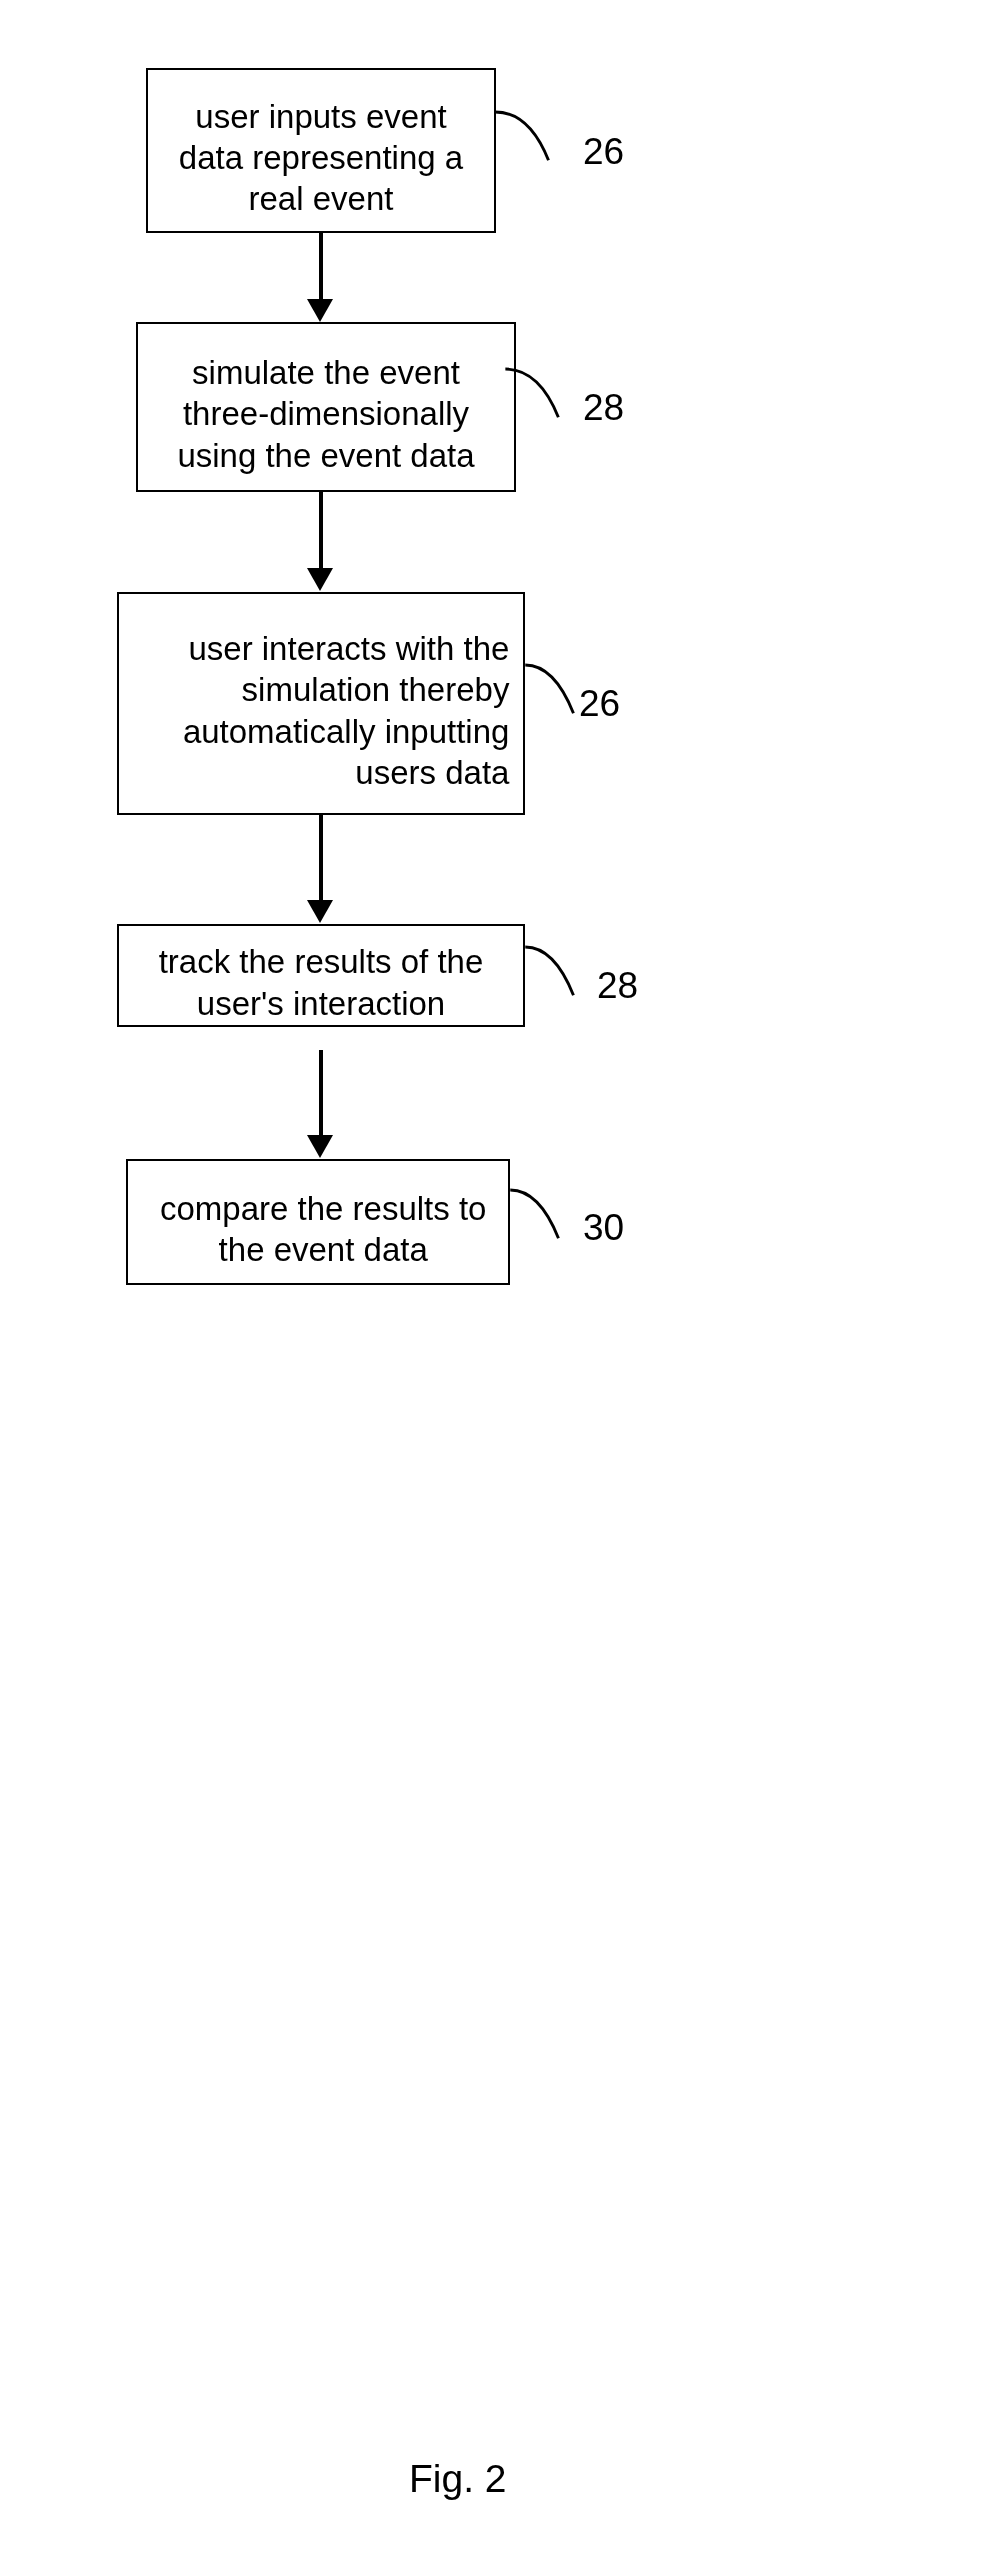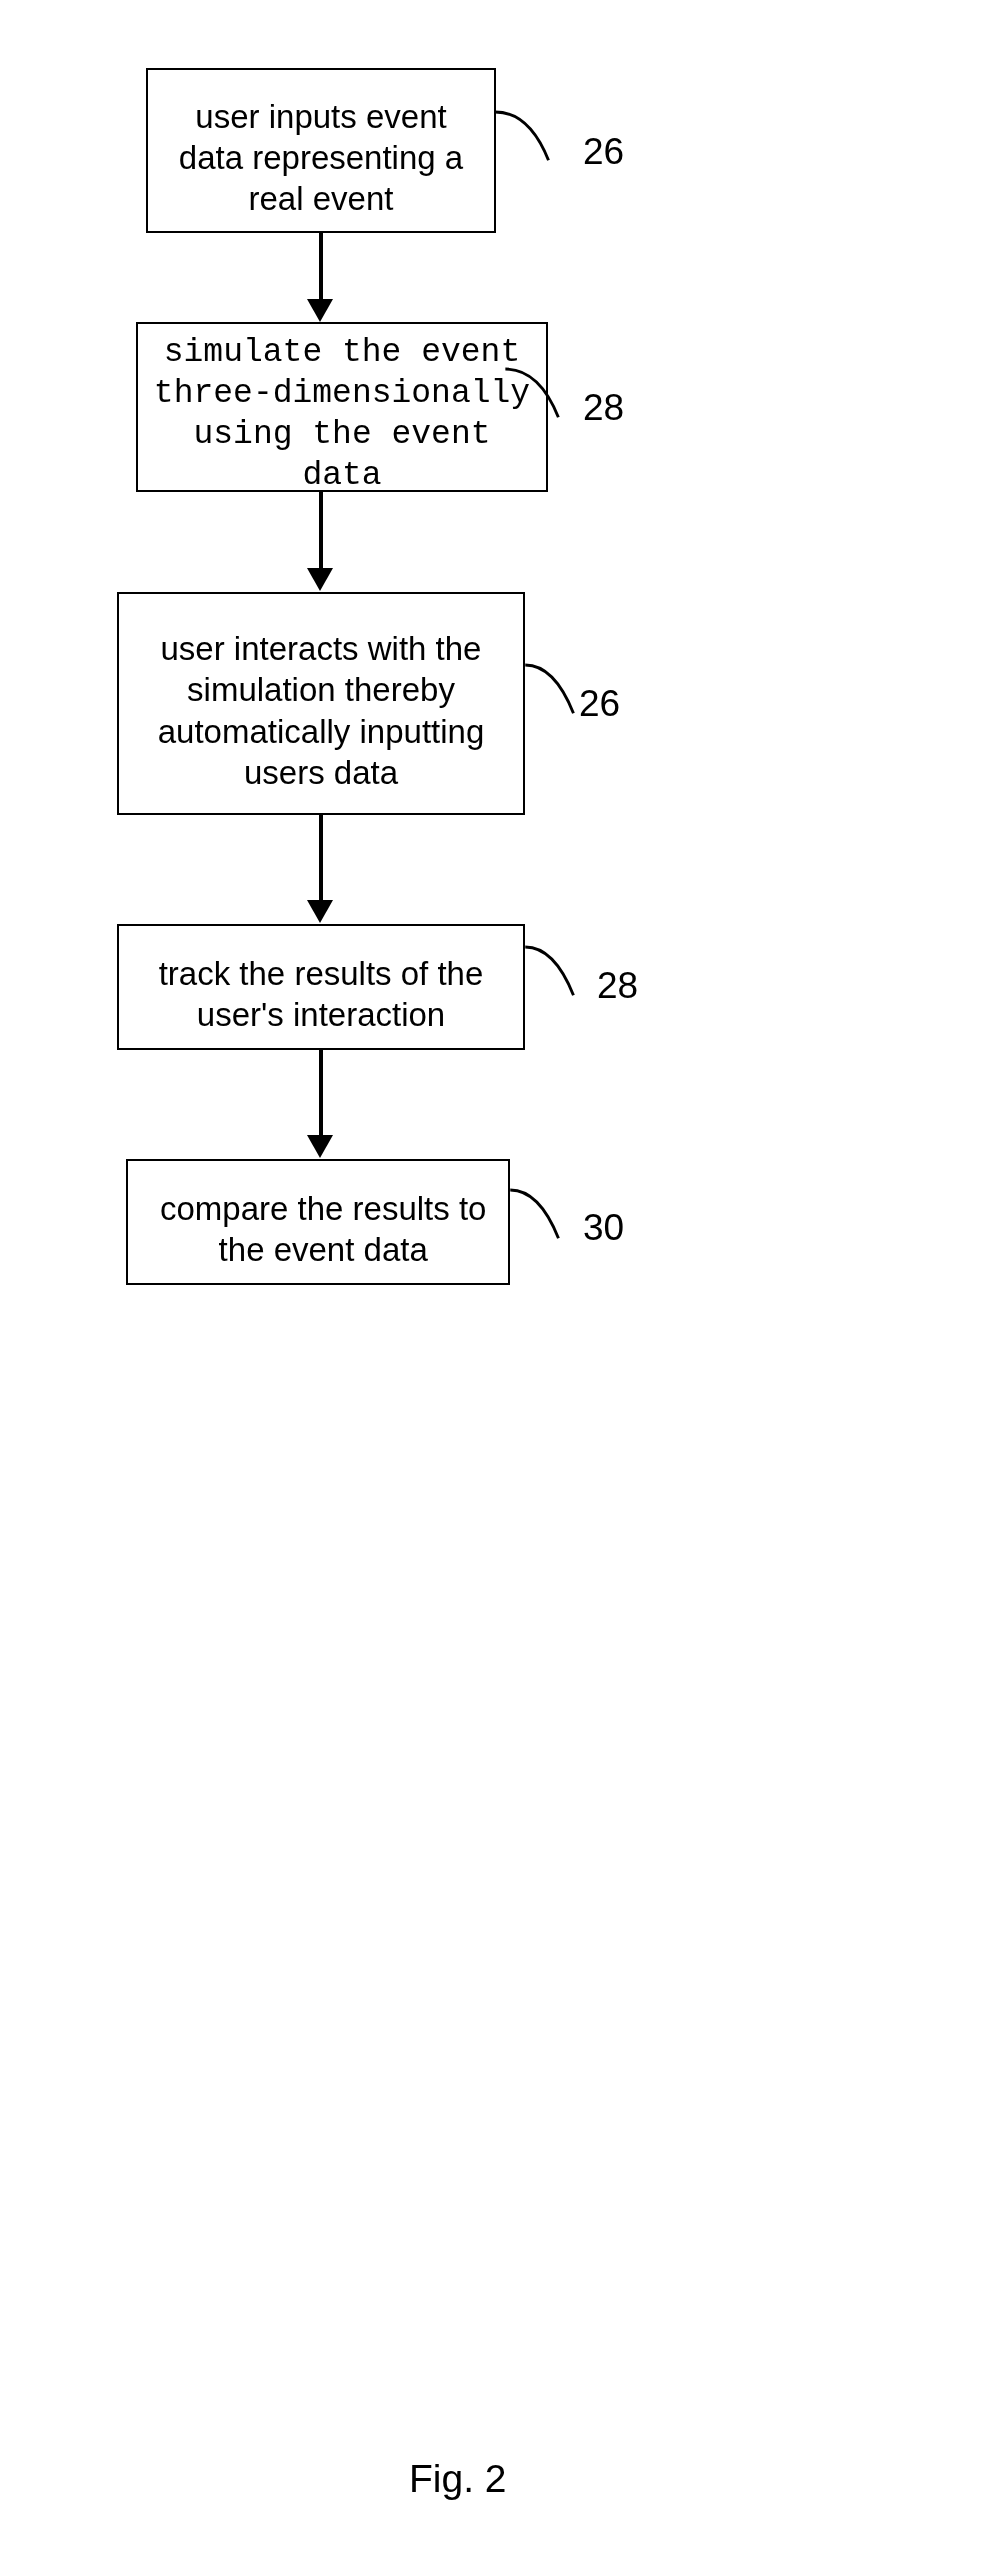--- a/index.html
+++ b/index.html
@@ -69,43 +69,43 @@
     <span class="step-text">user inputs event data representing a real event</span>
   </div>
   <svg class="connector-svg" style="left:495px; top:112px; width:78px; height:58px;" viewBox="0 0 80 60" width="78" height="58">
     <path d="M0 0 Q 35 0 55 50"></path>
   </svg>
   <div class="step-label" style="left:583px; top:131px;">26</div>
 
   <div class="arrow-shaft" style="left:319px; top:233px; width:3.9px; height:68px;"></div>
   <div class="arrow-head" style="left:307px; top:299px;"></div>
 
-  <div class="step-box" style="left:136px; top:322px; width:412px; height:170px;font-family:Liberation Mono, monospace;">
+  <div class="step-box" style="left:136px; top:322px; width:380px; height:170px;">
     <span class="step-text">simulate the event three-dimensionally using the event data</span>
   </div>
   <svg class="connector-svg" style="left:505px; top:369px; width:73px; height:53px;" viewBox="0 0 75 55" width="73" height="53">
     <path d="M0 0 Q 35 0 55 50"></path>
   </svg>
   <div class="step-label" style="left:583px; top:387px;">28</div>
 
   <div class="arrow-shaft" style="left:319px; top:492px; width:3.9px; height:78px;"></div>
   <div class="arrow-head" style="left:307px; top:568px;"></div>
 
-  <div class="step-box" style="left:117px; top:592px; width:408px; height:223px;">
+  <div class="step-box" style="left:117px; top:592px; width:408px; height:223px;text-align:right;">
     <span class="step-text">user interacts with the simulation thereby automatically inputting users data</span>
   </div>
   <svg class="connector-svg" style="left:525px; top:665px; width:68px; height:53px;" viewBox="0 0 70 55" width="68" height="53">
     <path d="M0 0 Q 30 0 50 50"></path>
   </svg>
   <div class="step-label" style="left:579px; top:683px;text-align:right;">26</div>
 
   <div class="arrow-shaft" style="left:319px; top:815px; width:3.9px; height:87px;"></div>
   <div class="arrow-head" style="left:307px; top:900px;"></div>
 
-  <div class="step-box" style="left:117px; top:924px; width:408px; height:126px;">
+  <div class="step-box" style="left:117px; top:924px; width:408px; height:103px;">
     <span class="step-text">track the results of the user's interaction</span>
   </div>
   <svg class="connector-svg" style="left:525px; top:947px; width:68px; height:53px;" viewBox="0 0 70 55" width="68" height="53">
     <path d="M0 0 Q 30 0 50 50"></path>
   </svg>
   <div class="step-label" style="left:597px; top:965px;">28</div>
 
   <div class="arrow-shaft" style="left:319px; top:1050px; width:3.9px; height:87px;"></div>
   <div class="arrow-head" style="left:307px; top:1135px;"></div>
 

